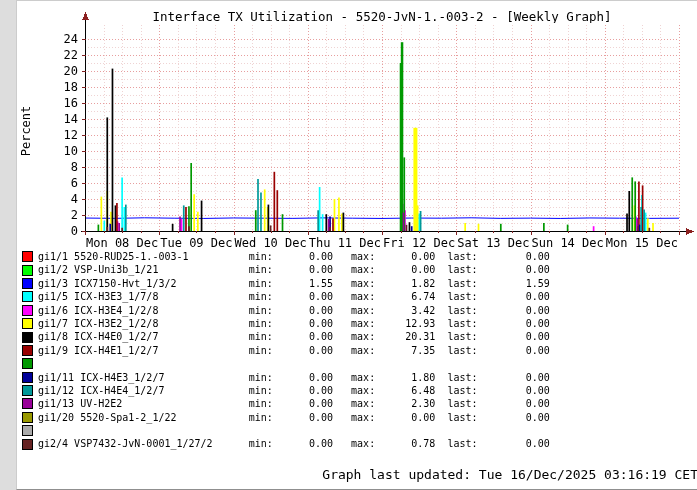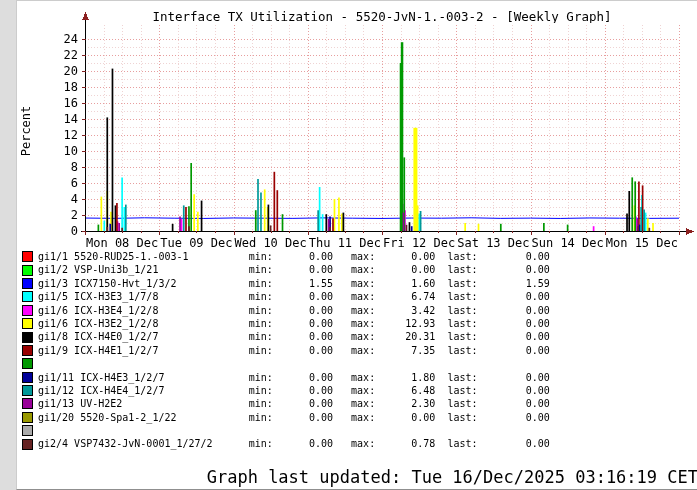--- a/index.html
+++ b/index.html
@@ -18,21 +18,21 @@
     position:absolute;left:68px;top:8px;width:594px;
     text-align:center;font-size:12.5px;white-space:pre;
   }
   #chart-svg{position:absolute;left:0;top:0;}
   #legend{position:absolute;left:5px;top:249px;width:660px;}
   .lrow{display:flex;align-items:center;height:13.4px;font-size:10px;}
   .sw{display:inline-block;width:9px;height:9px;border:1px solid #000;margin-right:5px;flex:none;}
   .ltxt{white-space:pre;line-height:13.4px;}
   .footer{
     position:absolute;right:14px;top:466px;
-    font-size:17px;white-space:pre;
+    font-size:13px;white-space:pre;
   }
 </style>
 </head>
 <body>
 
 <div class="rrd-frame">
   <div class="chart-title">Interface TX Utilization - 5520-JvN-1.-003-2 - [Weekly Graph]</div>
   <svg id="chart-svg" width="697" height="250">
       <rect x="68" y="22" width="594" height="208" fill="#ffffff"></rect>
       <g shape-rendering="crispEdges">
@@ -290,33 +290,33 @@
       <div class="lrow">
         <span class="sw" style="background: rgb(255, 0, 0);"></span>
         <span class="ltxt">gi1/1 5520-RUD25-1.-003-1          min:      0.00   max:      0.00  last:        0.00</span>
       </div>
       <div class="lrow">
         <span class="sw" style="background: rgb(0, 255, 0);"></span>
         <span class="ltxt">gi1/2 VSP-Uni3b_1/21               min:      0.00   max:      0.00  last:        0.00</span>
       </div>
       <div class="lrow">
         <span class="sw" style="background: rgb(0, 0, 255);"></span>
-        <span class="ltxt">gi1/3 ICX7150-Hvt_1/3/2            min:      1.55   max:      1.60  last:        1.59</span>
+        <span class="ltxt">gi1/3 ICX7150-Hvt_1/3/2            min:      1.55   max:      1.82  last:        1.59</span>
       </div>
       <div class="lrow">
         <span class="sw" style="background: rgb(0, 255, 255);"></span>
         <span class="ltxt">gi1/5 ICX-H3E3_1/7/8               min:      0.00   max:      6.74  last:        0.00</span>
       </div>
       <div class="lrow">
         <span class="sw" style="background: rgb(255, 0, 255);"></span>
         <span class="ltxt">gi1/6 ICX-H3E4_1/2/8               min:      0.00   max:      3.42  last:        0.00</span>
       </div>
       <div class="lrow">
         <span class="sw" style="background: rgb(255, 255, 0);"></span>
-        <span class="ltxt">gi1/6 ICX-H3E2_1/2/8               min:      0.00   max:     12.93  last:        0.00</span>
+        <span class="ltxt">gi1/7 ICX-H3E2_1/2/8               min:      0.00   max:     12.93  last:        0.00</span>
       </div>
       <div class="lrow">
         <span class="sw" style="background: rgb(0, 0, 0);"></span>
         <span class="ltxt">gi1/8 ICX-H4E0_1/2/7               min:      0.00   max:     20.31  last:        0.00</span>
       </div>
       <div class="lrow">
         <span class="sw" style="background: rgb(153, 0, 0);"></span>
         <span class="ltxt">gi1/9 ICX-H4E1_1/2/7               min:      0.00   max:      7.35  last:        0.00</span>
       </div>
       <div class="lrow">

